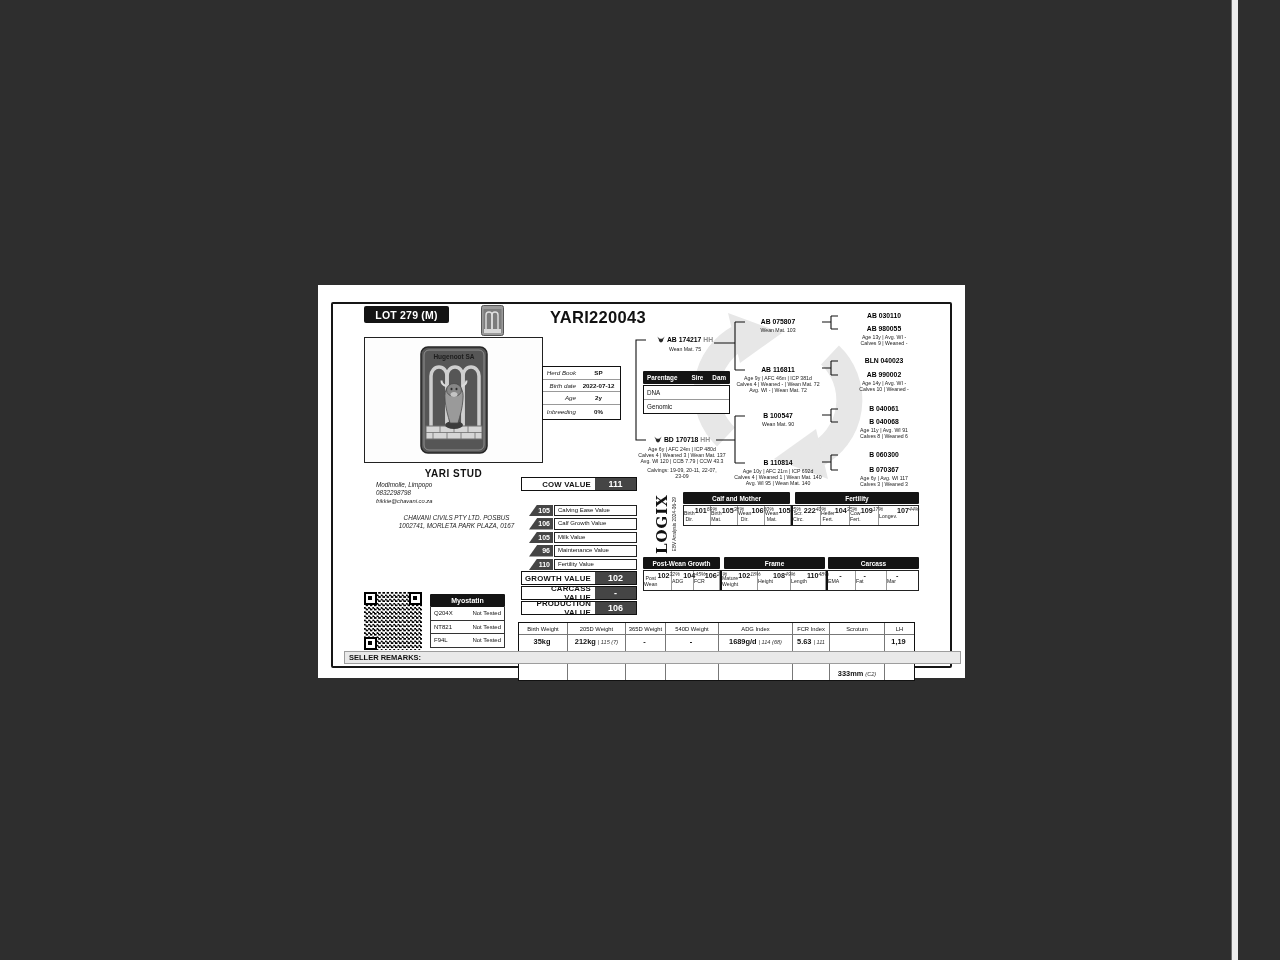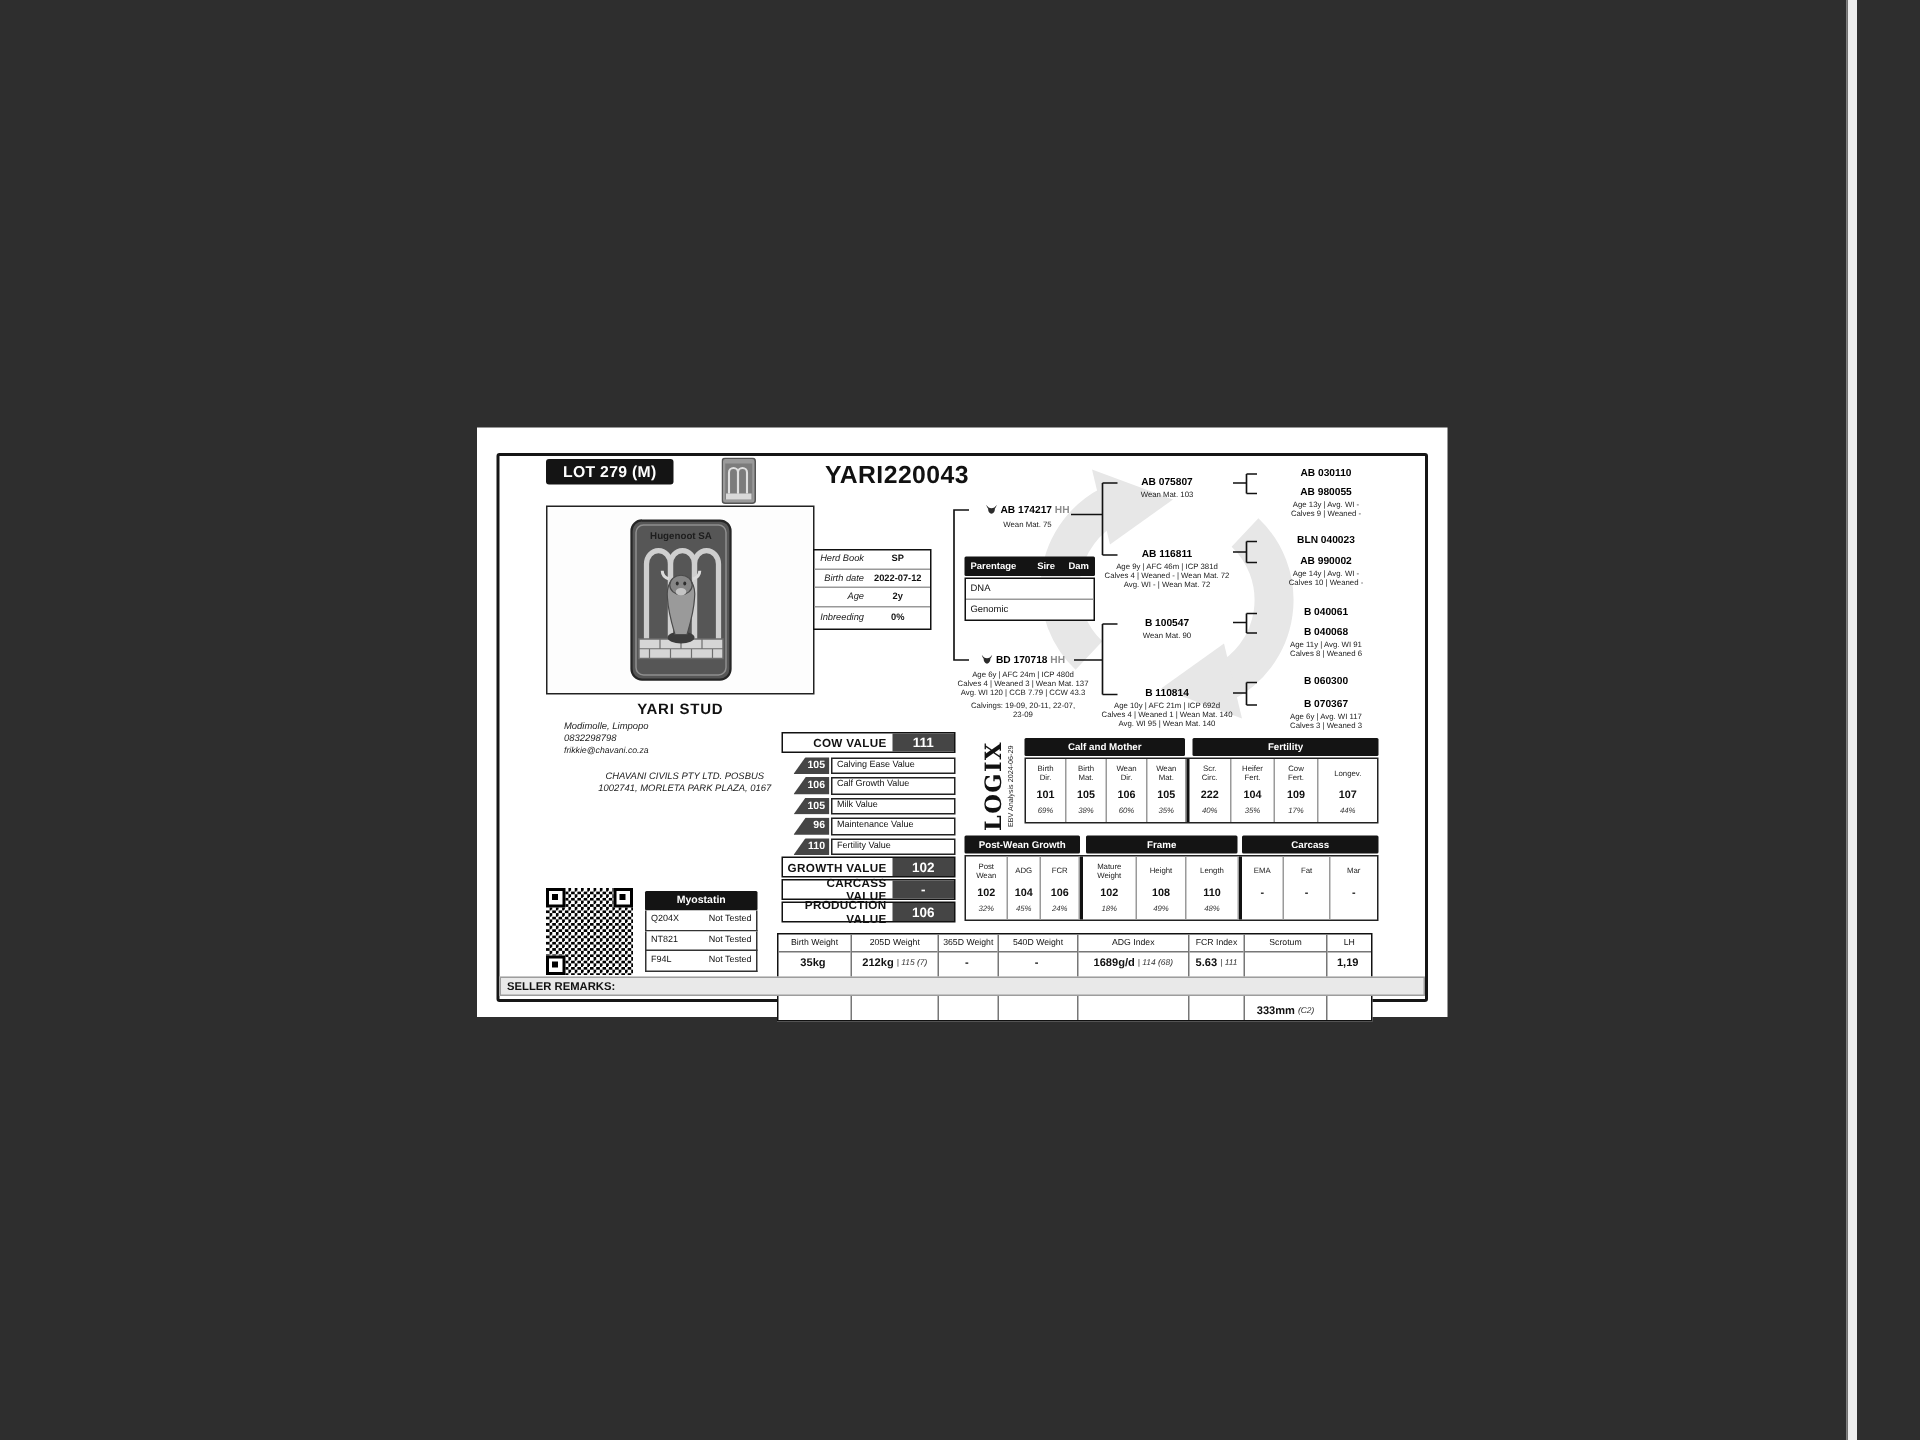--- a/index.html
+++ b/index.html
@@ -55,21 +55,21 @@
   .sub-val .sl { flex:1; border:1px solid #222; margin-left:1px; font-size:6px; line-height:9.3px; padding-left:3px; background:#fff; }
 
   
   .logix { left:327px; top:206px; width:40px; height:66px; display:flex; align-items:center; justify-content:center; gap:1px; }
   .logix .lb { writing-mode:vertical-rl; transform:rotate(180deg); font-family:"DejaVu Serif", serif; font-weight:bold; font-size:15px; letter-spacing:1px; color:#111; }
   .logix .ls { writing-mode:vertical-rl; transform:rotate(180deg); font-size:4.8px; color:#222; }
 
   
   .bar { position:absolute; height:12px; background:#141414; color:#fff; font-weight:bold; font-size:6.5px; display:flex; align-items:center; justify-content:center; border-radius:1px; }
   .ebv-body { position:absolute; display:flex; border:1.4px solid #222; background:#fff; }
-  .ebv-col { display:flex; flex-direction:column; border-right:1px solid #9a9a9a; }
+  .ebv-col { display:flex; flex-direction:row; border-right:1px solid #9a9a9a; }
   .ebv-col:last-child { border-right:none; }
   .ebv-col.grp { border-left:2px solid #111; }
   .ebv-h { height:19px; font-size:5.2px; line-height:6px; display:flex; flex-direction:column; align-items:center; justify-content:center; color:#222; text-align:center; }
   .ebv-v { height:13px; font-size:7.2px; font-weight:bold; text-align:center; }
   .ebv-a { height:10px; font-size:5.2px; font-style:italic; text-align:center; color:#333; }
 
   
   .weights { left:200px; top:337px; width:397px; display:flex; border:1.7px solid #111; background:#fff; }
   .wt-col { border-right:1px solid #777; display:flex; flex-direction:column; }
   .wt-col:last-child { border-right:none; }
@@ -86,21 +86,21 @@
   .myo .m-r { flex:1; text-align:right; }
 
   
   .qr { left:46px; top:307px; width:58px; height:58px;
         background: conic-gradient(#000 25%, #fff 0 50%, #000 0 75%, #fff 0) 0 0/4.2px 4.2px; }
   .qr .finder { position:absolute; width:13px; height:13px; border:2.5px solid #000; background:#fff; }
   .qr .finder::after { content:""; position:absolute; left:2px; top:2px; width:4px; height:4px; background:#000; }
   .qr .f-tl { left:0; top:0; } .qr .f-tr { right:0; top:0; } .qr .f-bl { left:0; bottom:0; }
 
   
-  .remarks { left:15px; top:366px; width:617px; height:13px; background:#e9e9e9; border:1px solid #9d9d9d; font-weight:bold; font-size:7.5px; line-height:11px; padding-left:4px; color:#111; }
+  .remarks { left:26px; top:366px; width:617px; height:13px; background:#e9e9e9; border:1px solid #9d9d9d; font-weight:bold; font-size:7.5px; line-height:11px; padding-left:4px; color:#111; }
 </style>
 </head>
 <body>
 
 <div class="page-edge"></div>
 
 <div class="page">
   <div class="frame"></div>
 
   <svg class="abs" style="left:330px; top:8px;" width="260" height="204" viewBox="0 0 260 204">
@@ -274,21 +274,21 @@
   </div>
   <div class="node" style="left:521px; top:166px; width:90px;">
     <div class="nm">B 060300</div>
   </div>
   <div class="node" style="left:521px; top:181px; width:90px;">
     <div class="nm">B 070367</div>
     <div>Age 6y | Avg. WI 117</div>
     <div>Calves 3 | Weaned 3</div>
   </div>
 
-  <div class="abs big-val" style="top:203px;">
+  <div class="abs big-val" style="top:192px;">
     <span class="bl">COW VALUE</span>
     <span class="bv">111</span>
   </div>
 
   <div class="abs sub-val" style="top:219.5px;">
     <span class="sv">105</span>
     <span class="sl">Calving Ease Value</span>
   </div>
   <div class="abs sub-val" style="top:233px;">
     <span class="sv">106</span>

